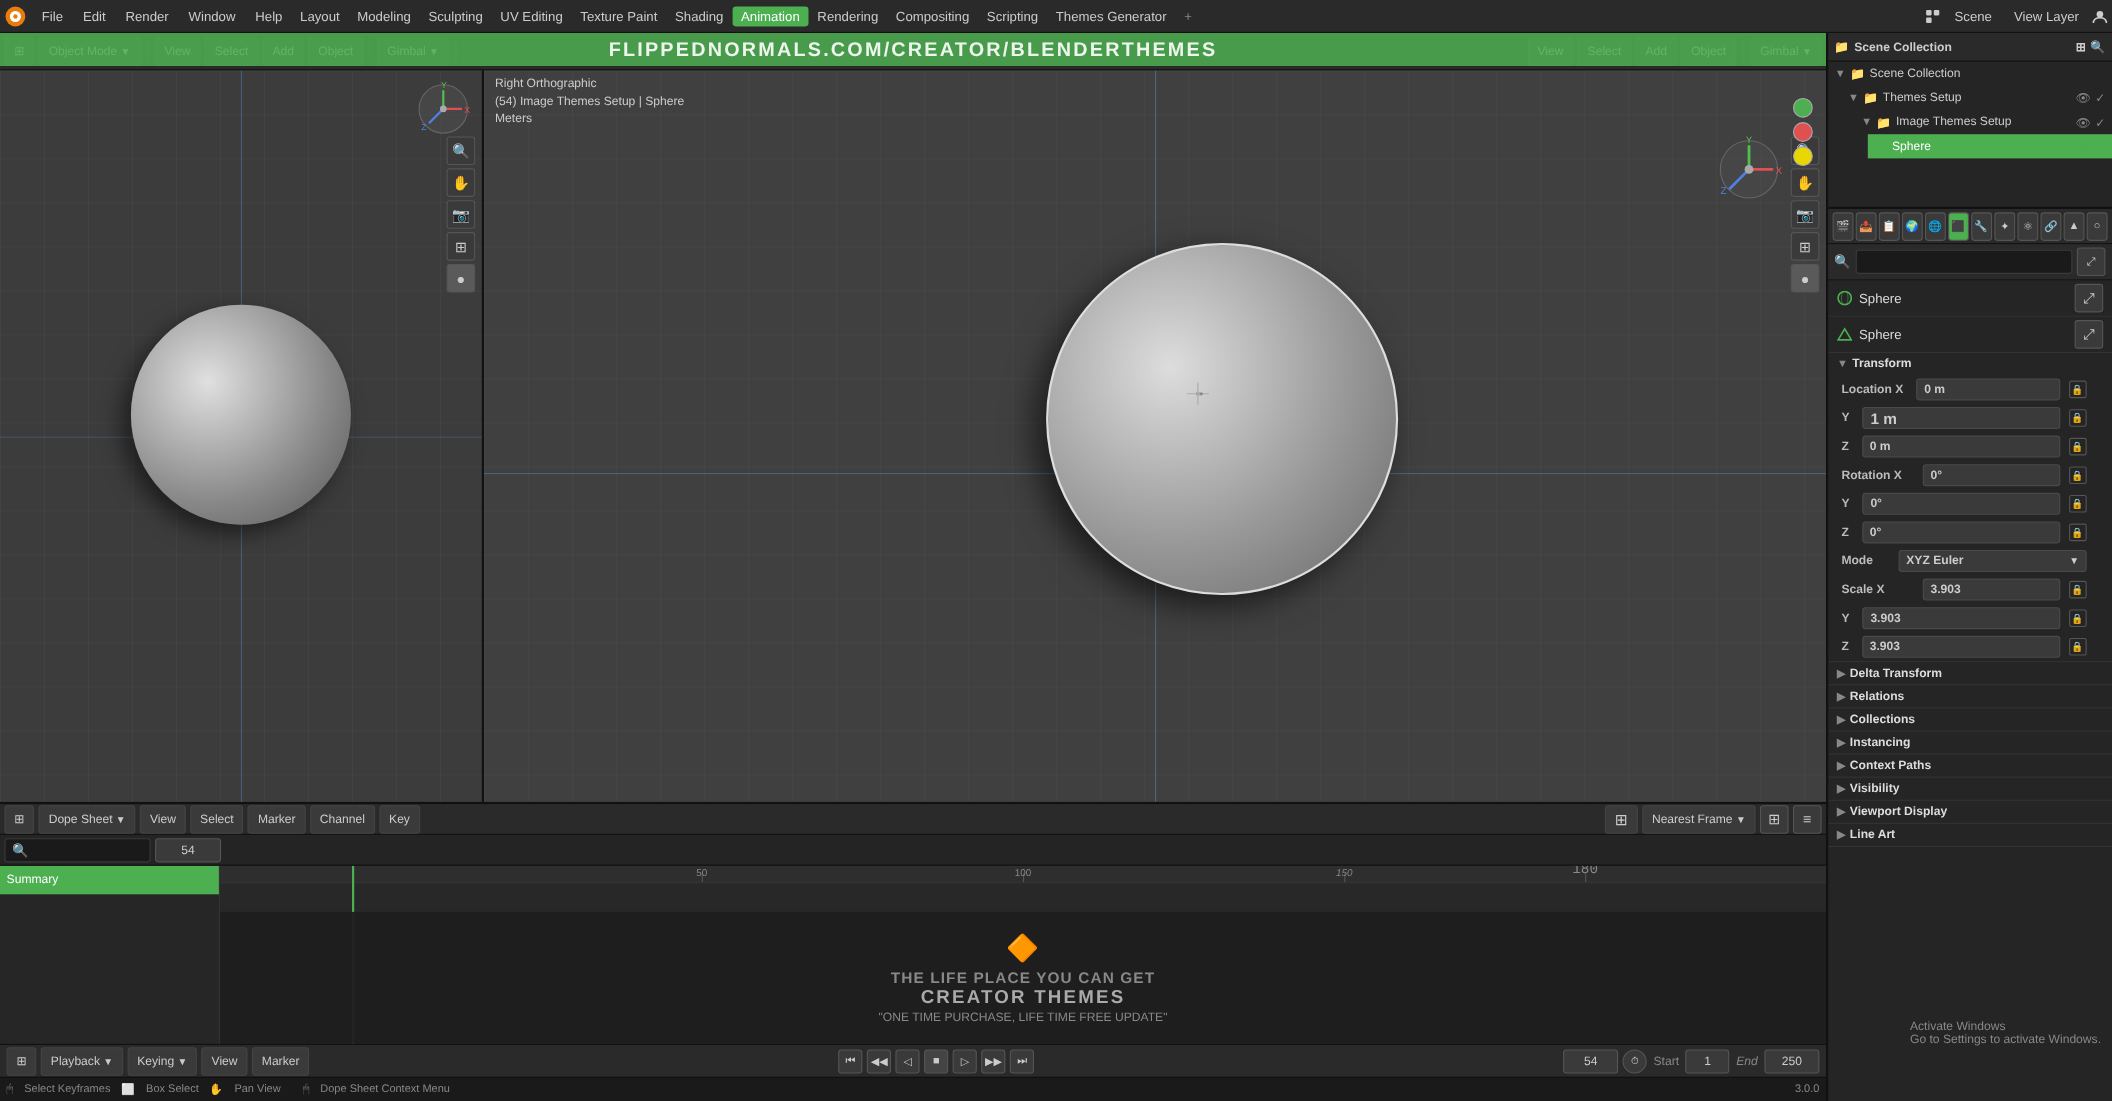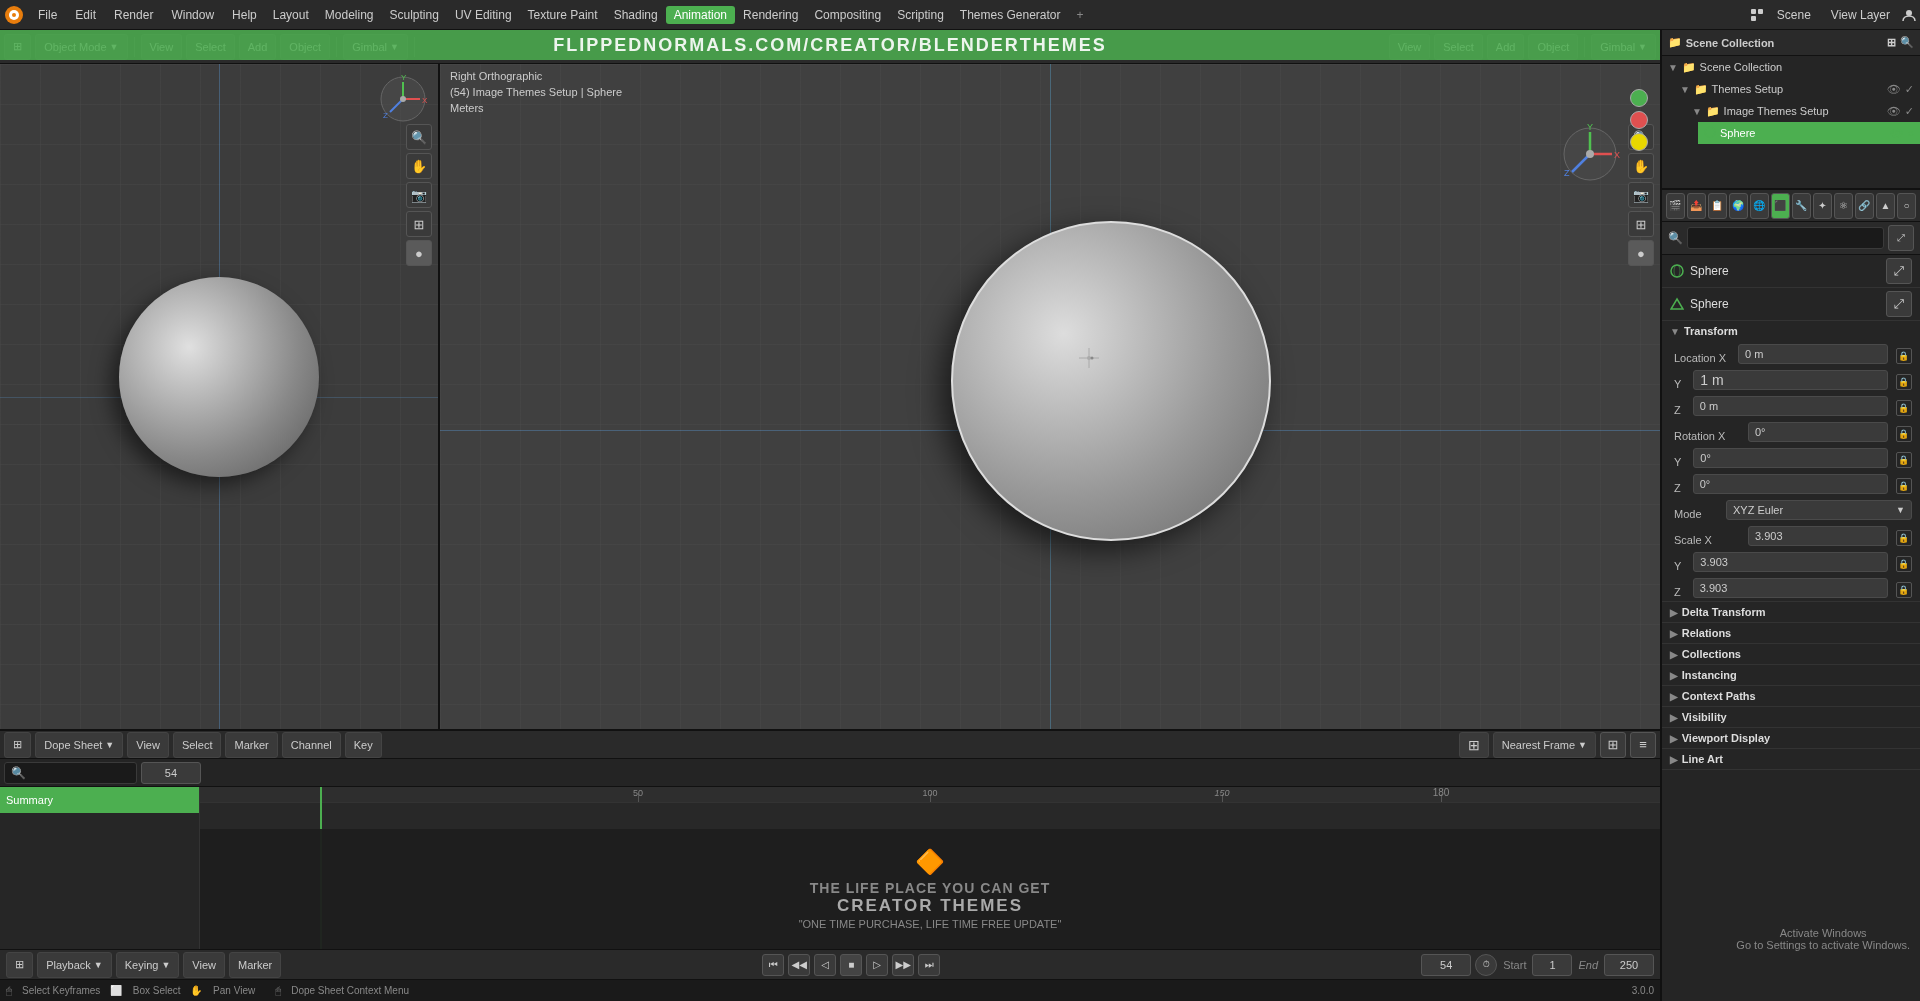--- a/index.html
+++ b/index.html
@@ -311,25 +311,26 @@
       padding: 2px 6px;
       color: #ccc;
       font-size: 11px;
       flex: 1;
       height: 20px;
       outline: none;
     }
 
     .prop-subheader {
       display: flex;
-      align-items: flex-end;
-      padding: 3px 8px 3px 12px;
+      align-items: center;
+      padding: 3px 23px 3px 12px;
       font-size: 11px;
       color: #bbb;
       gap: 4px;
+      font-weight: bold;
     }
 
     
     #playback-bar {
       display: flex;
       align-items: center;
       background: #2a2a2a;
       height: 30px;
       border-top: 1px solid #111;
       padding: 0 6px;
@@ -375,21 +376,21 @@
       color: #888;
     }
 
     
     .activate-windows {
       position: absolute;
       bottom: 50px;
       right: 10px;
       color: #888;
       font-size: 11px;
-      text-align: center;
+      text-align: left;
     }
 
     .collapse-arrow { color: #888; font-size: 10px; }
 
     
     .dope-left {
       width: 200px;
       background: #262626;
       border-right: 1px solid #333;
       flex-shrink: 0;
@@ -654,21 +655,21 @@
             <div class="green-bar-vertical" style="left: 120px;"></div>
 
             <div style="height:16px; background:#2e2e2e; border-bottom:1px solid #333; position:relative; display:flex; align-items:flex-end; padding:0 2px;">
               <div style="position:absolute; left:30%; bottom:0; width:1px; height:8px; background:#555;"></div>
               <span style="position:absolute; left:30%; font-size:9px; color:#888; bottom:4px; transform:translateX(-50%);">50</span>
               <div style="position:absolute; left:50%; bottom:0; width:1px; height:8px; background:#555;"></div>
               <span style="position:absolute; left:50%; font-size:9px; color:#888; bottom:4px; transform:translateX(-50%);">100</span>
               <div style="position:absolute; left:70%; bottom:0; width:1px; height:8px; background:#555;"></div>
               <span style="position:absolute; left:70%; font-size:9px; color:#888; bottom:4px; transform:translateX(-50%);font-style:italic;">150</span>
               <div style="position:absolute; left:85%; bottom:0; width:1px; height:8px; background:#555;"></div>
-              <span style="position:absolute; left:85%; font-size:10px; color:#888; bottom:4px; transform:translateX(-50%);">180</span>
+              <span style="position:absolute; left:85%; font-size:13px; color:#888; bottom:4px; transform:translateX(-50%);font-family:Liberation Mono, monospace;">180</span>
             </div>
 
             <div class="promo-banner">
               <div class="promo-logo">🔶</div>
               <div class="promo-text1">THE LIFE PLACE YOU CAN GET</div>
               <div class="promo-text2">CREATOR THEMES</div>
               <div class="promo-text3">"ONE TIME PURCHASE, LIFE TIME FREE UPDATE"</div>
             </div>
           </div>
         </div>

